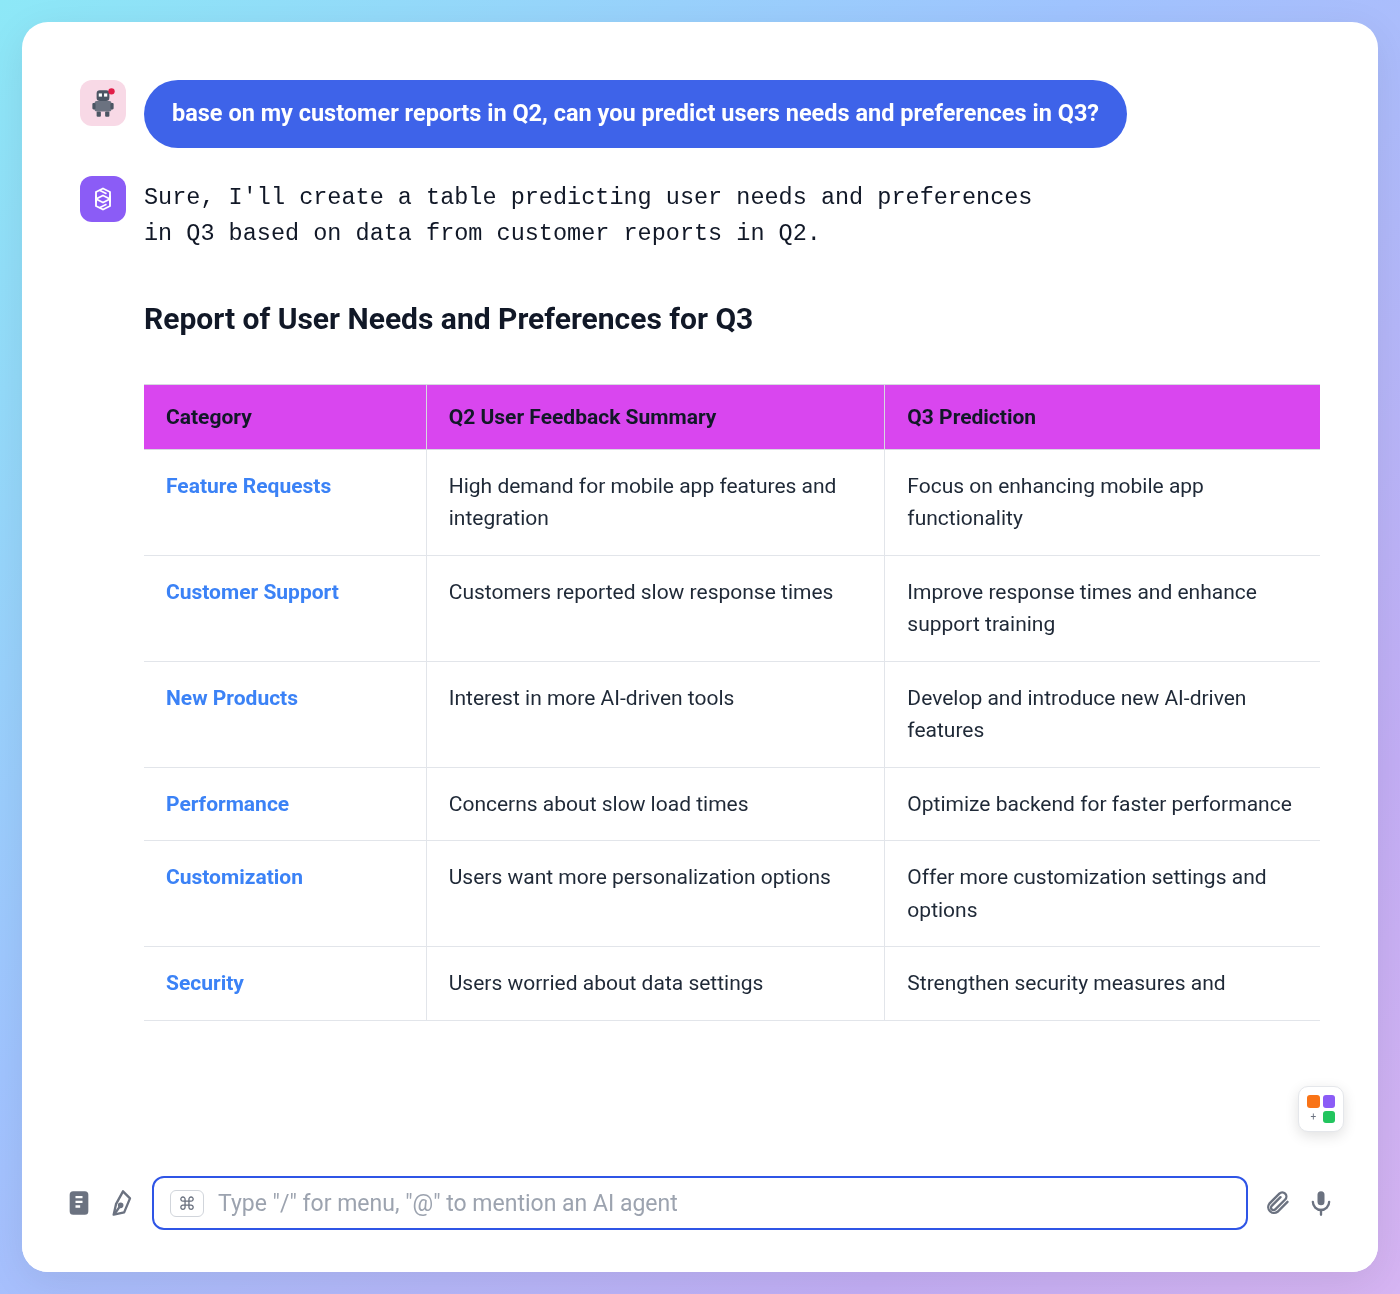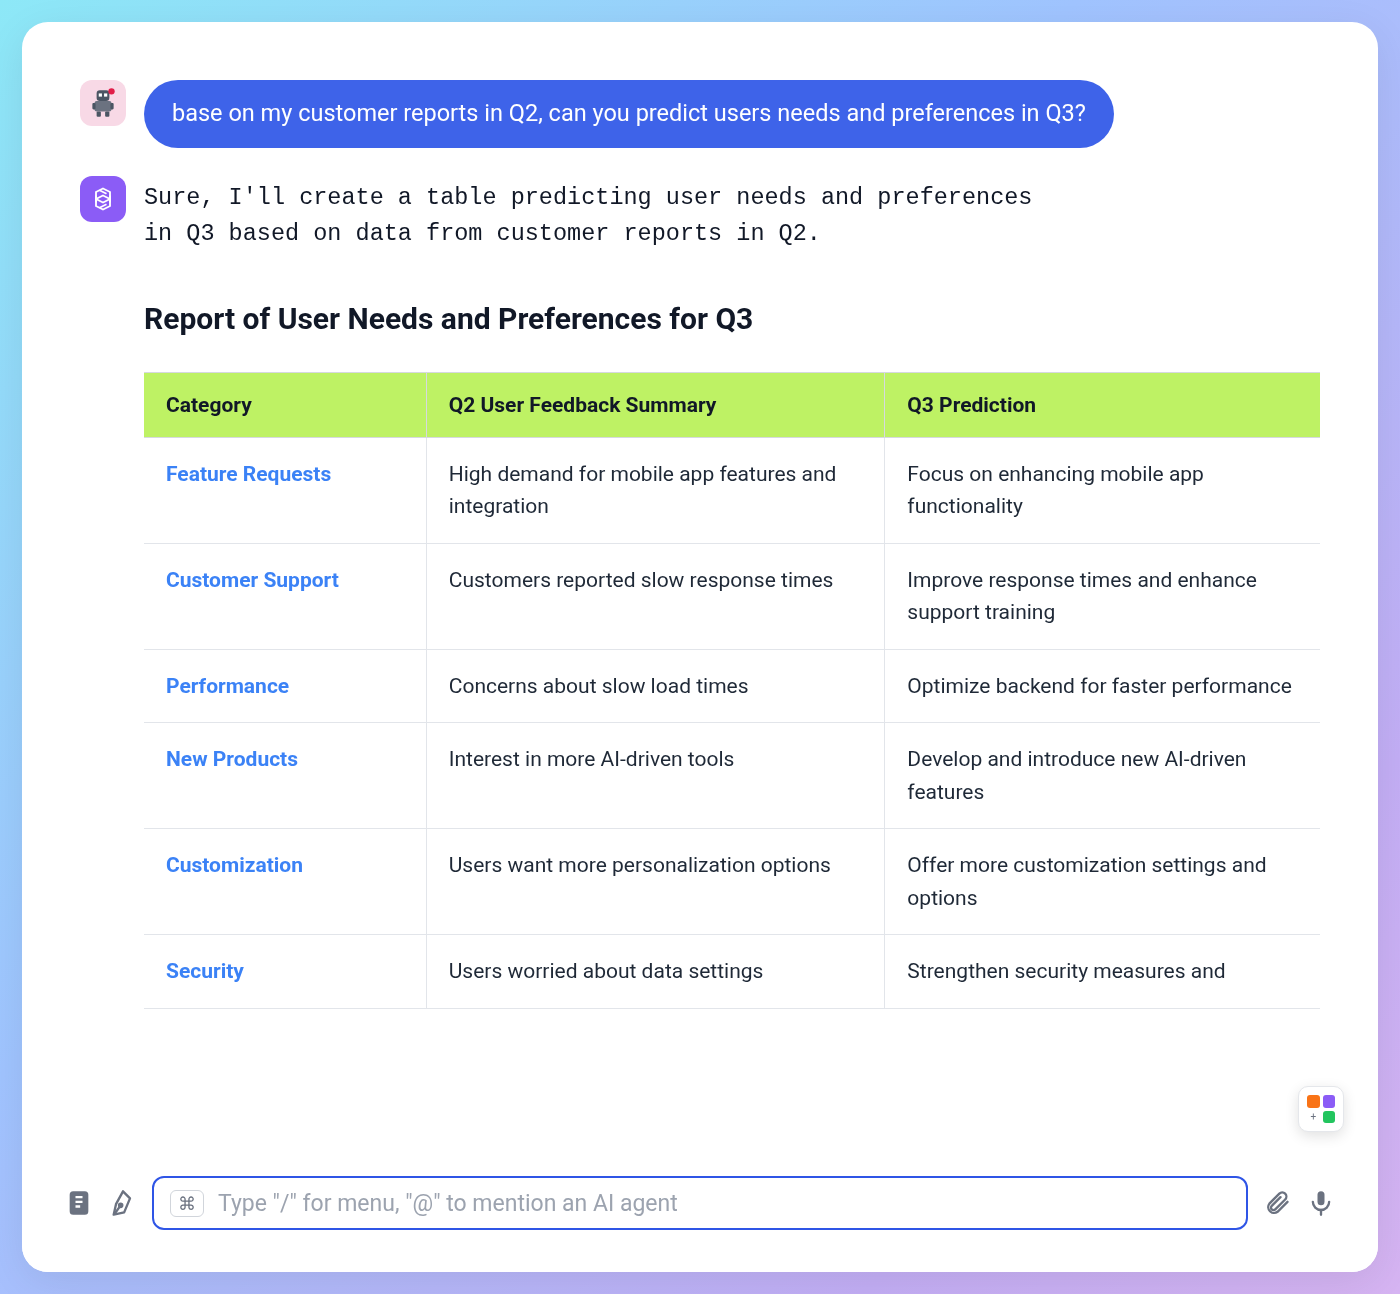--- a/index.html
+++ b/index.html
@@ -48,51 +48,51 @@
   .avatar-ai {
     background: #8b5cf6;
   }
   .avatar-ai svg { width: 28px; height: 28px; }
   .user-bubble {
     background: #3e63e9;
     color: #ffffff;
     padding: 18px 28px;
     border-radius: 34px;
     font-size: 23.5px;
-    font-weight: 400;
+    font-weight: 700;
     line-height: 1.35;
     max-width: 100%;
   }
   .ai-text {
     font-size: 23.5px;
     line-height: 1.55;
     color: #111827;
     padding-top: 4px;
     max-width: 900px;
     font-family: Liberation Mono, monospace;
   }
   .report-block {
     margin-left: 64px;
     margin-top: 48px;
   }
   .report-title {
     font-size: 30px;
     font-weight: 700;
     color: #111827;
-    margin-bottom: 36px;
+    margin-bottom: 48px;
   }
   .table {
     width: 100%;
     border-collapse: collapse;
     font-size: 21px;
     border-top: 1px solid #d6d9df;
   }
   .table th {
     text-align: left;
-    background: #bef264;
+    background: #d946ef;
     font-weight: 700;
     color: #111827;
     padding: 20px 22px;
     border-bottom: 1px solid #d6d9df;
     border-right: 1px solid #d6d9df;
     margin-top: 21px;
   }
   .table th:last-child, .table td:last-child { border-right: none; }
   .table td {
     padding: 20px 22px;
@@ -235,28 +235,28 @@
             <td class="cat">Feature Requests</td>
             <td>High demand for mobile app features and integration</td>
             <td>Focus on enhancing mobile app functionality</td>
           </tr>
           <tr>
             <td class="cat">Customer Support</td>
             <td>Customers reported slow response times</td>
             <td>Improve response times and enhance support training</td>
           </tr>
           <tr>
+            <td class="cat">New Products</td>
+            <td>Interest in more AI-driven tools</td>
+            <td>Develop and introduce new AI-driven features</td>
+          </tr>
+          <tr>
             <td class="cat">Performance</td>
             <td>Concerns about slow load times</td>
             <td>Optimize backend for faster performance</td>
-          </tr>
-          <tr>
-            <td class="cat">New Products</td>
-            <td>Interest in more AI-driven tools</td>
-            <td>Develop and introduce new AI-driven features</td>
           </tr>
           <tr>
             <td class="cat">Customization</td>
             <td>Users want more personalization options</td>
             <td>Offer more customization settings and options</td>
           </tr>
           <tr>
             <td class="cat">Security</td>
             <td>Users worried about data settings</td>
             <td>Strengthen security measures and</td>

